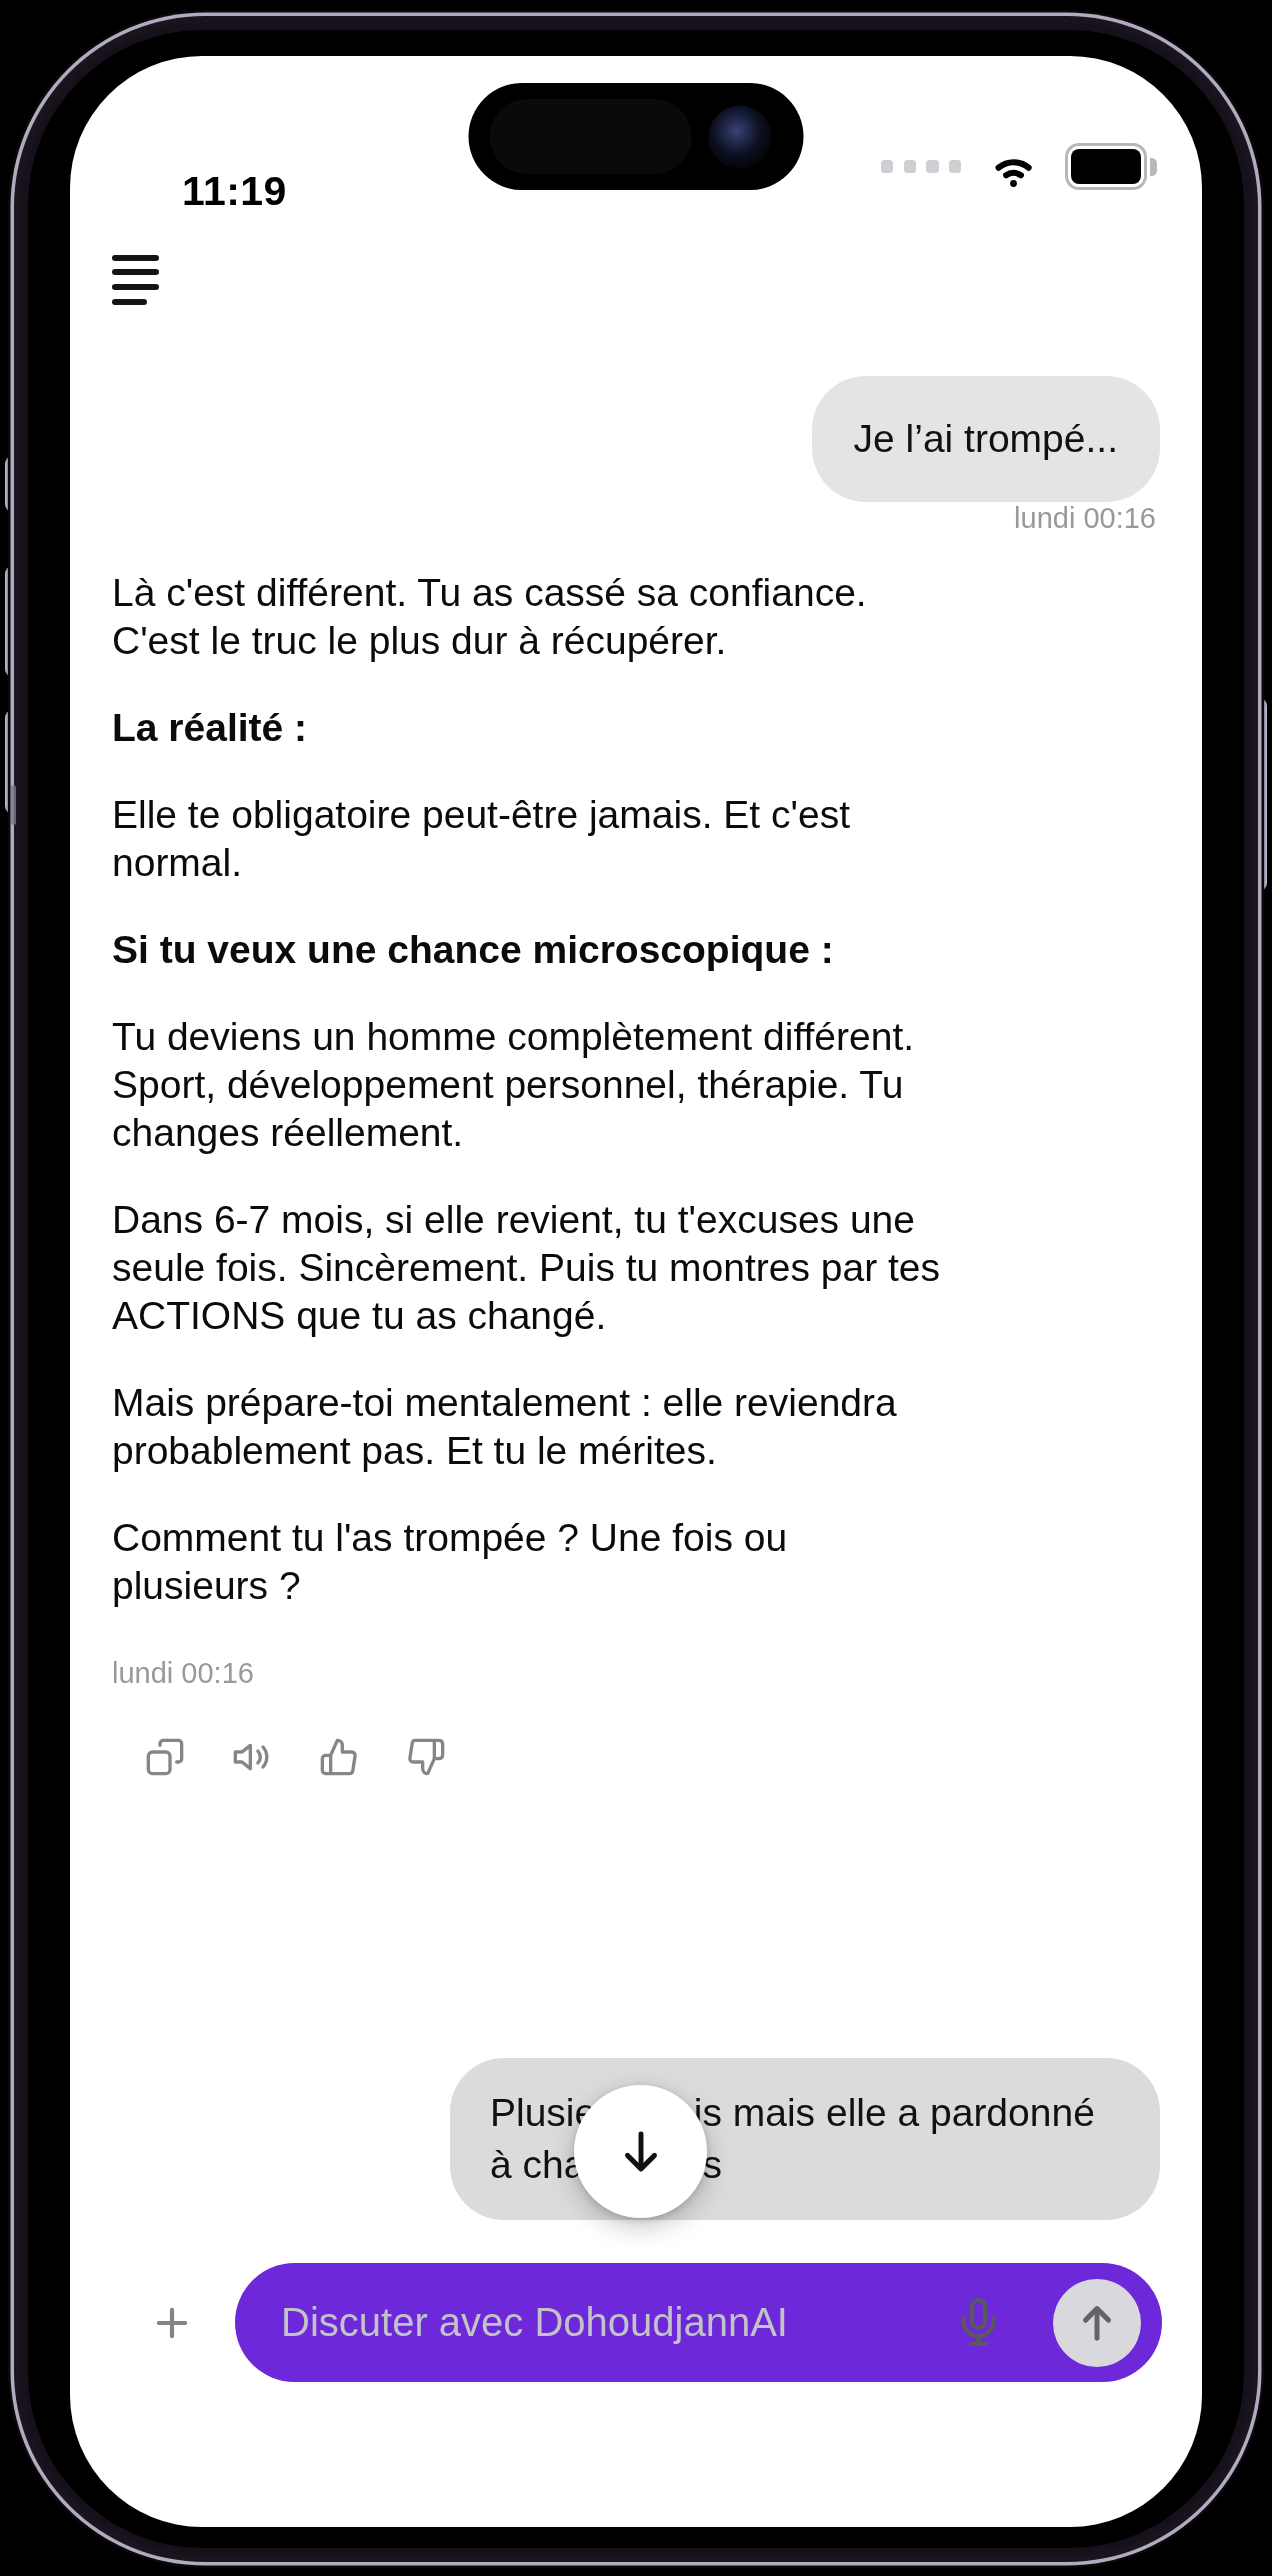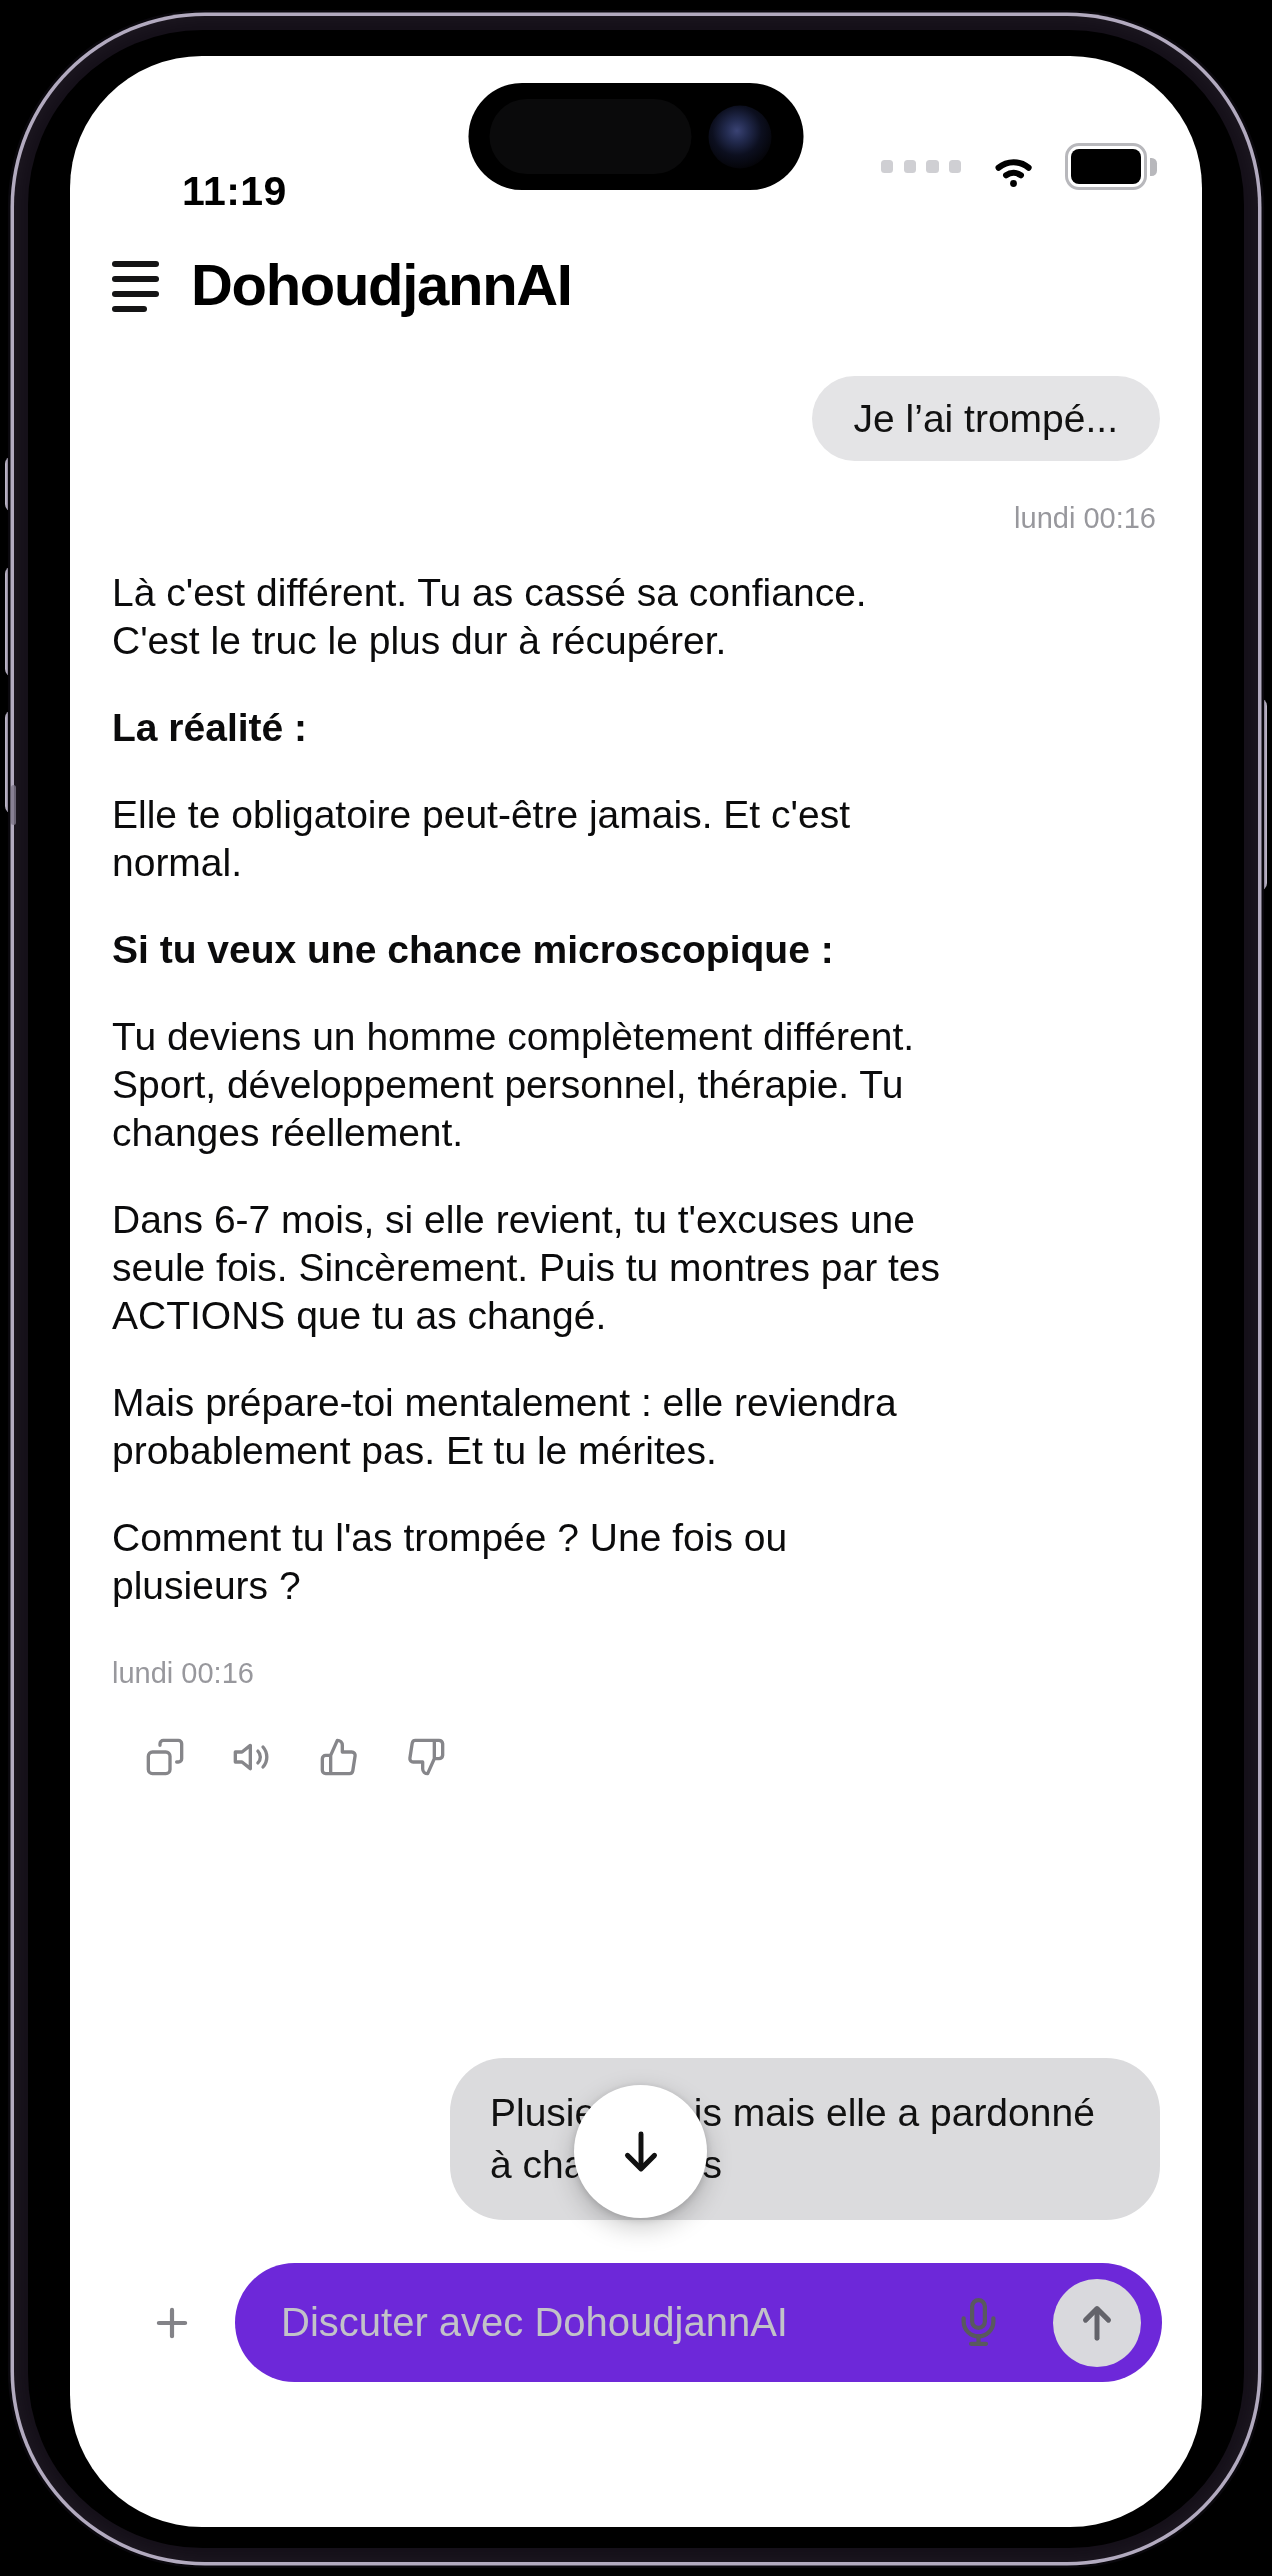--- a/index.html
+++ b/index.html
@@ -43,21 +43,21 @@
 
   
   .app-header{position:absolute;left:42px;top:195px;display:flex;align-items:center;gap:32px;}
   .hamburger{width:47px;padding-top:3.5px;cursor:pointer;}
   .hamburger i{display:block;height:6.1px;border-radius:3.5px;background:#141415;margin-bottom:8.8px;}
   .hamburger i:nth-child(4){width:35px;margin-bottom:0;}
   .app-title{font-size:58px;font-weight:700;color:#000;letter-spacing:-1.3px;}
 
   
   .bubble{background:#e4e4e6;border-radius:54px;color:#111;font-size:39px;}
-  .bubble-1{position:absolute;right:42px;top:320px;height:85px;display:flex;align-items:center;padding:0 42px;}
+  .bubble-1{position:absolute;right:42px;top:320px;height:110px;display:flex;align-items:center;padding:8px 42px;}
   .ts{color:#98989d;font-size:29px;}
   .ts-1{position:absolute;right:46px;top:446px;}
   .ai-text{position:absolute;left:42px;top:513px;width:1049px;color:#0b0b0c;font-size:39px;line-height:48px;}
   .ai-text p{margin:0 0 39px 0;white-space:pre-line;}
   .ai-text p.bold{font-weight:700;}
   .ai-ts{display:block;margin-top:3.5px;}
   .actions-row{display:flex;gap:47px;margin-top:40px;padding-left:33px;}
   .action-btn{width:40px;height:40px;color:#86868a;cursor:pointer;}
   .action-btn svg{width:100%;height:100%;}
 
@@ -119,21 +119,20 @@
     </div>
   </div>
 
   <div class="app-header">
     <div class="hamburger">
         <i></i>
         <i></i>
         <i></i>
         <i></i>
       </div>
-    <div class="app-title">DohoudjannAI</div>
   </div>
 
   <div class="bubble bubble-1">Je l’ai trompé...</div>
   <div class="ts ts-1">lundi 00:16</div>
 
   <div class="ai-text">
     <p>Là c'est différent. Tu as cassé sa confiance.
 C'est le truc le plus dur à récupérer.</p>
     <p class="bold">La réalité :</p>
     <p>Elle te obligatoire peut-être jamais. Et c'est

